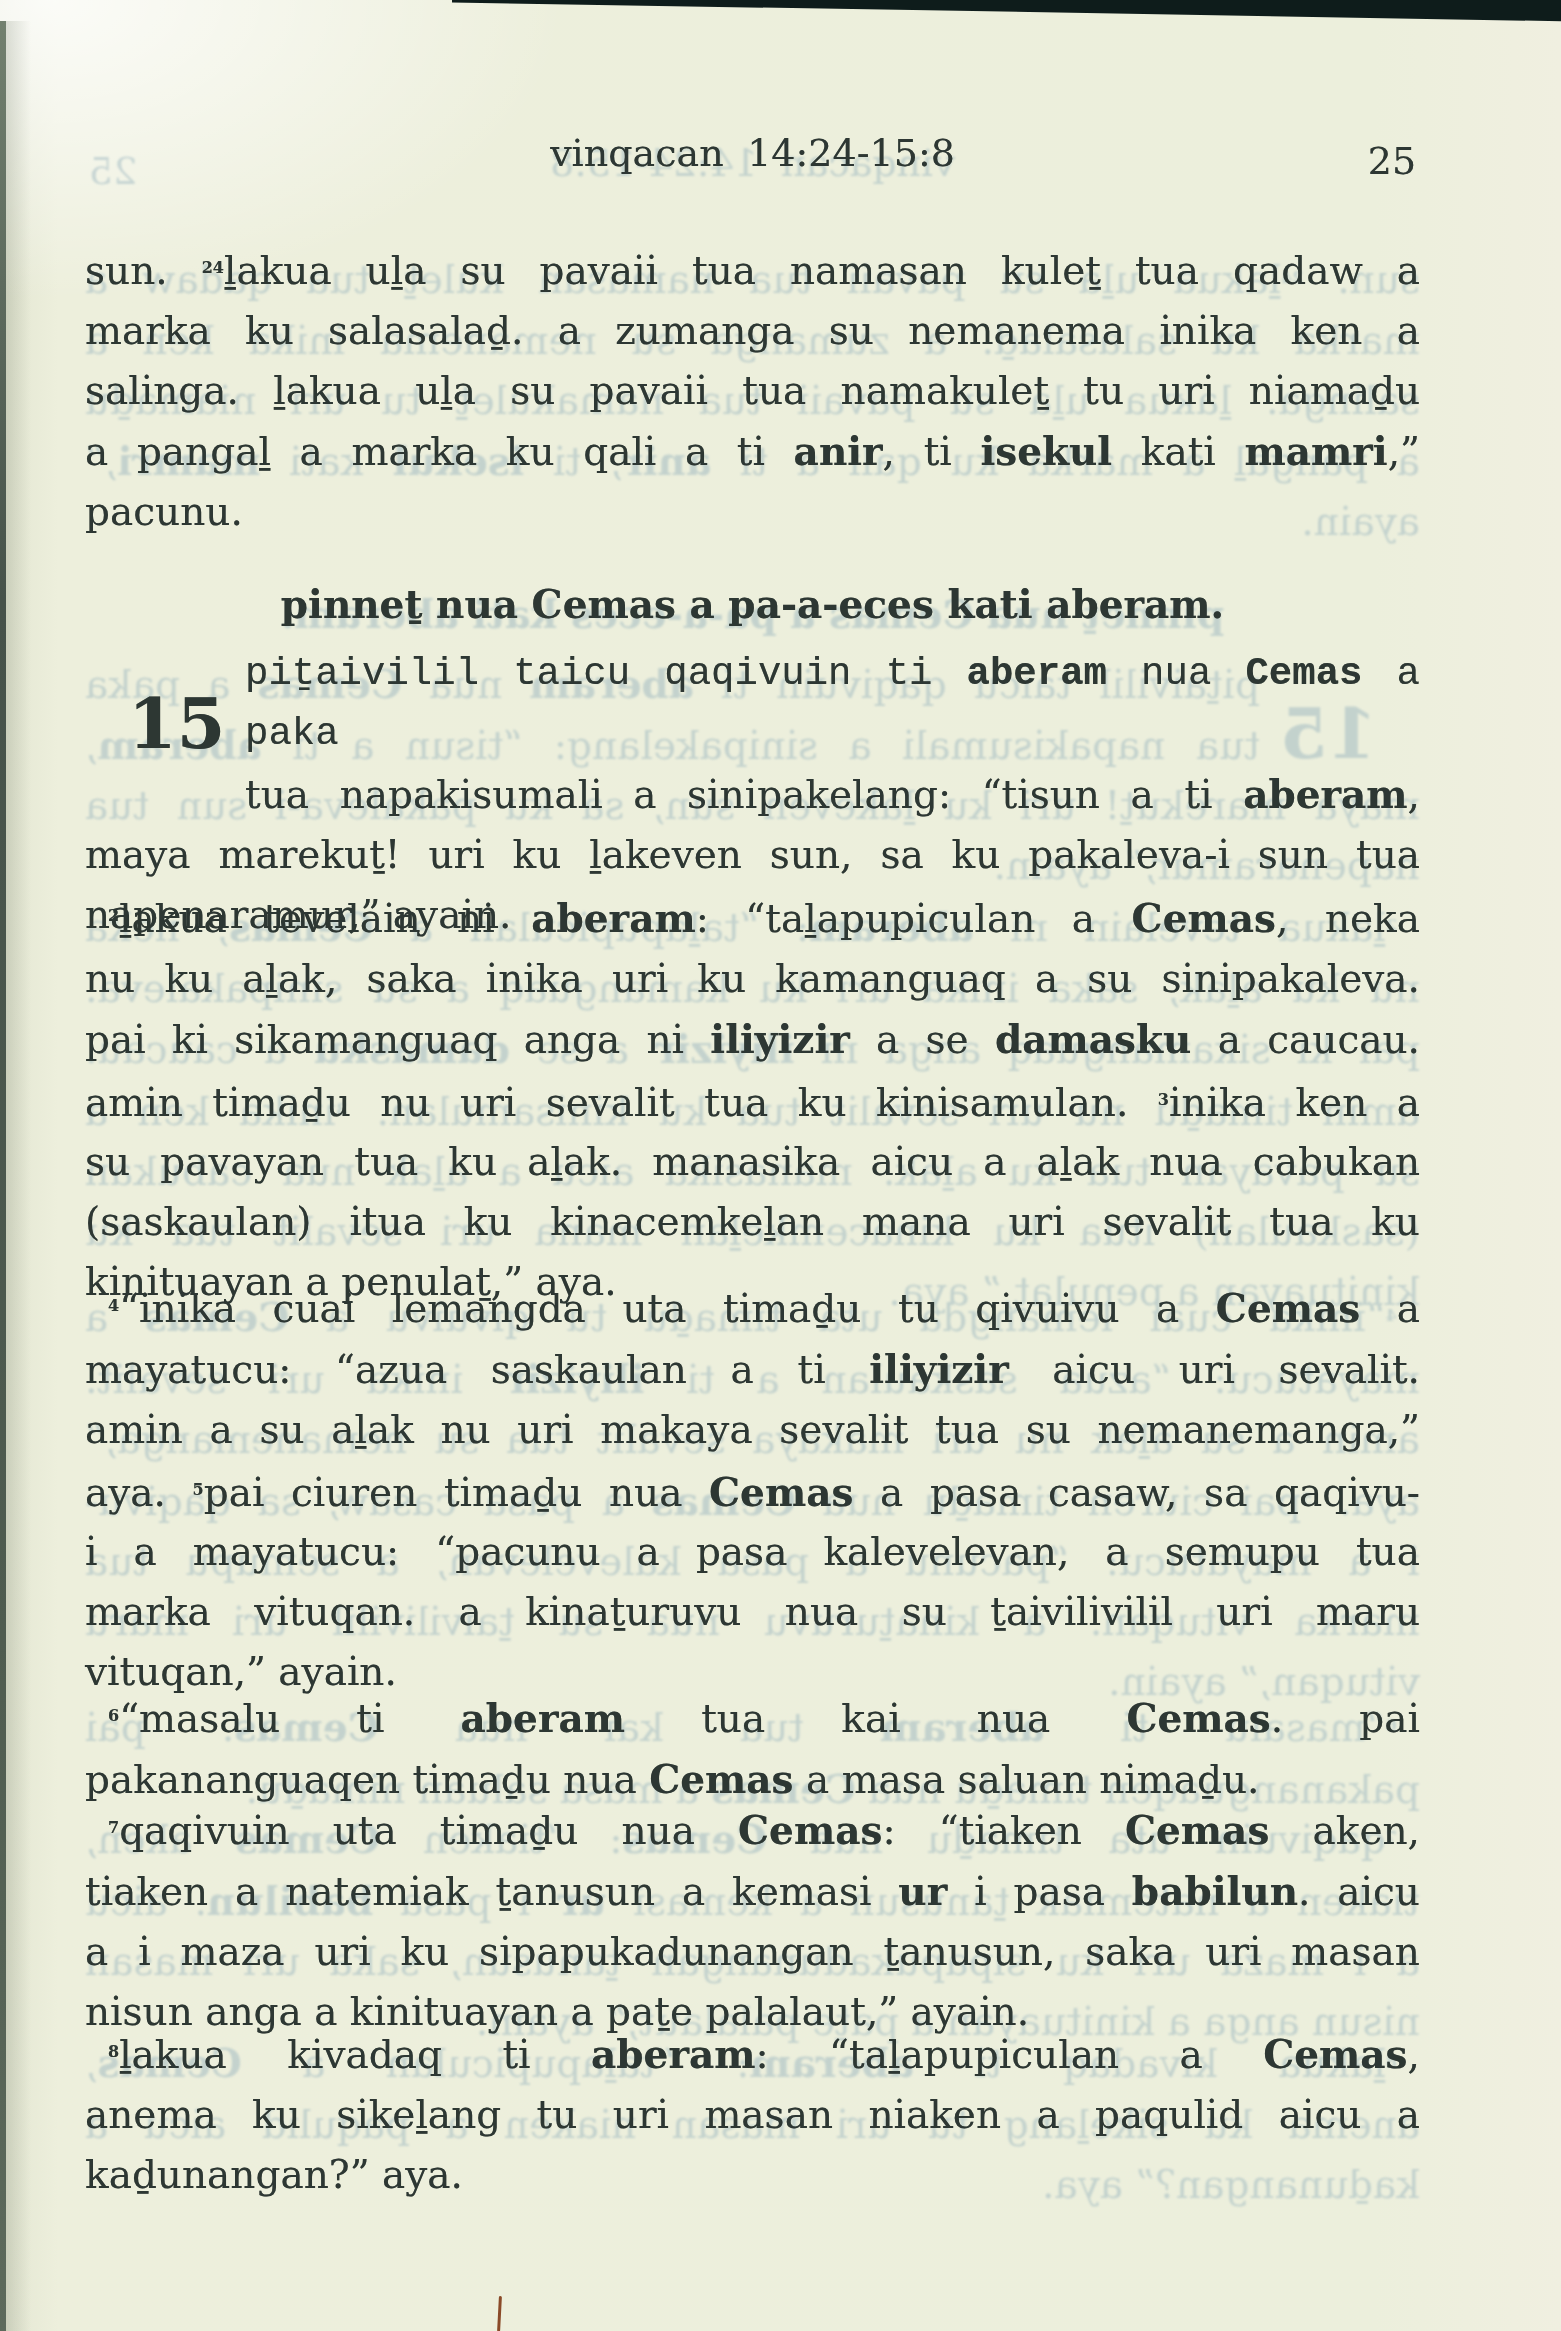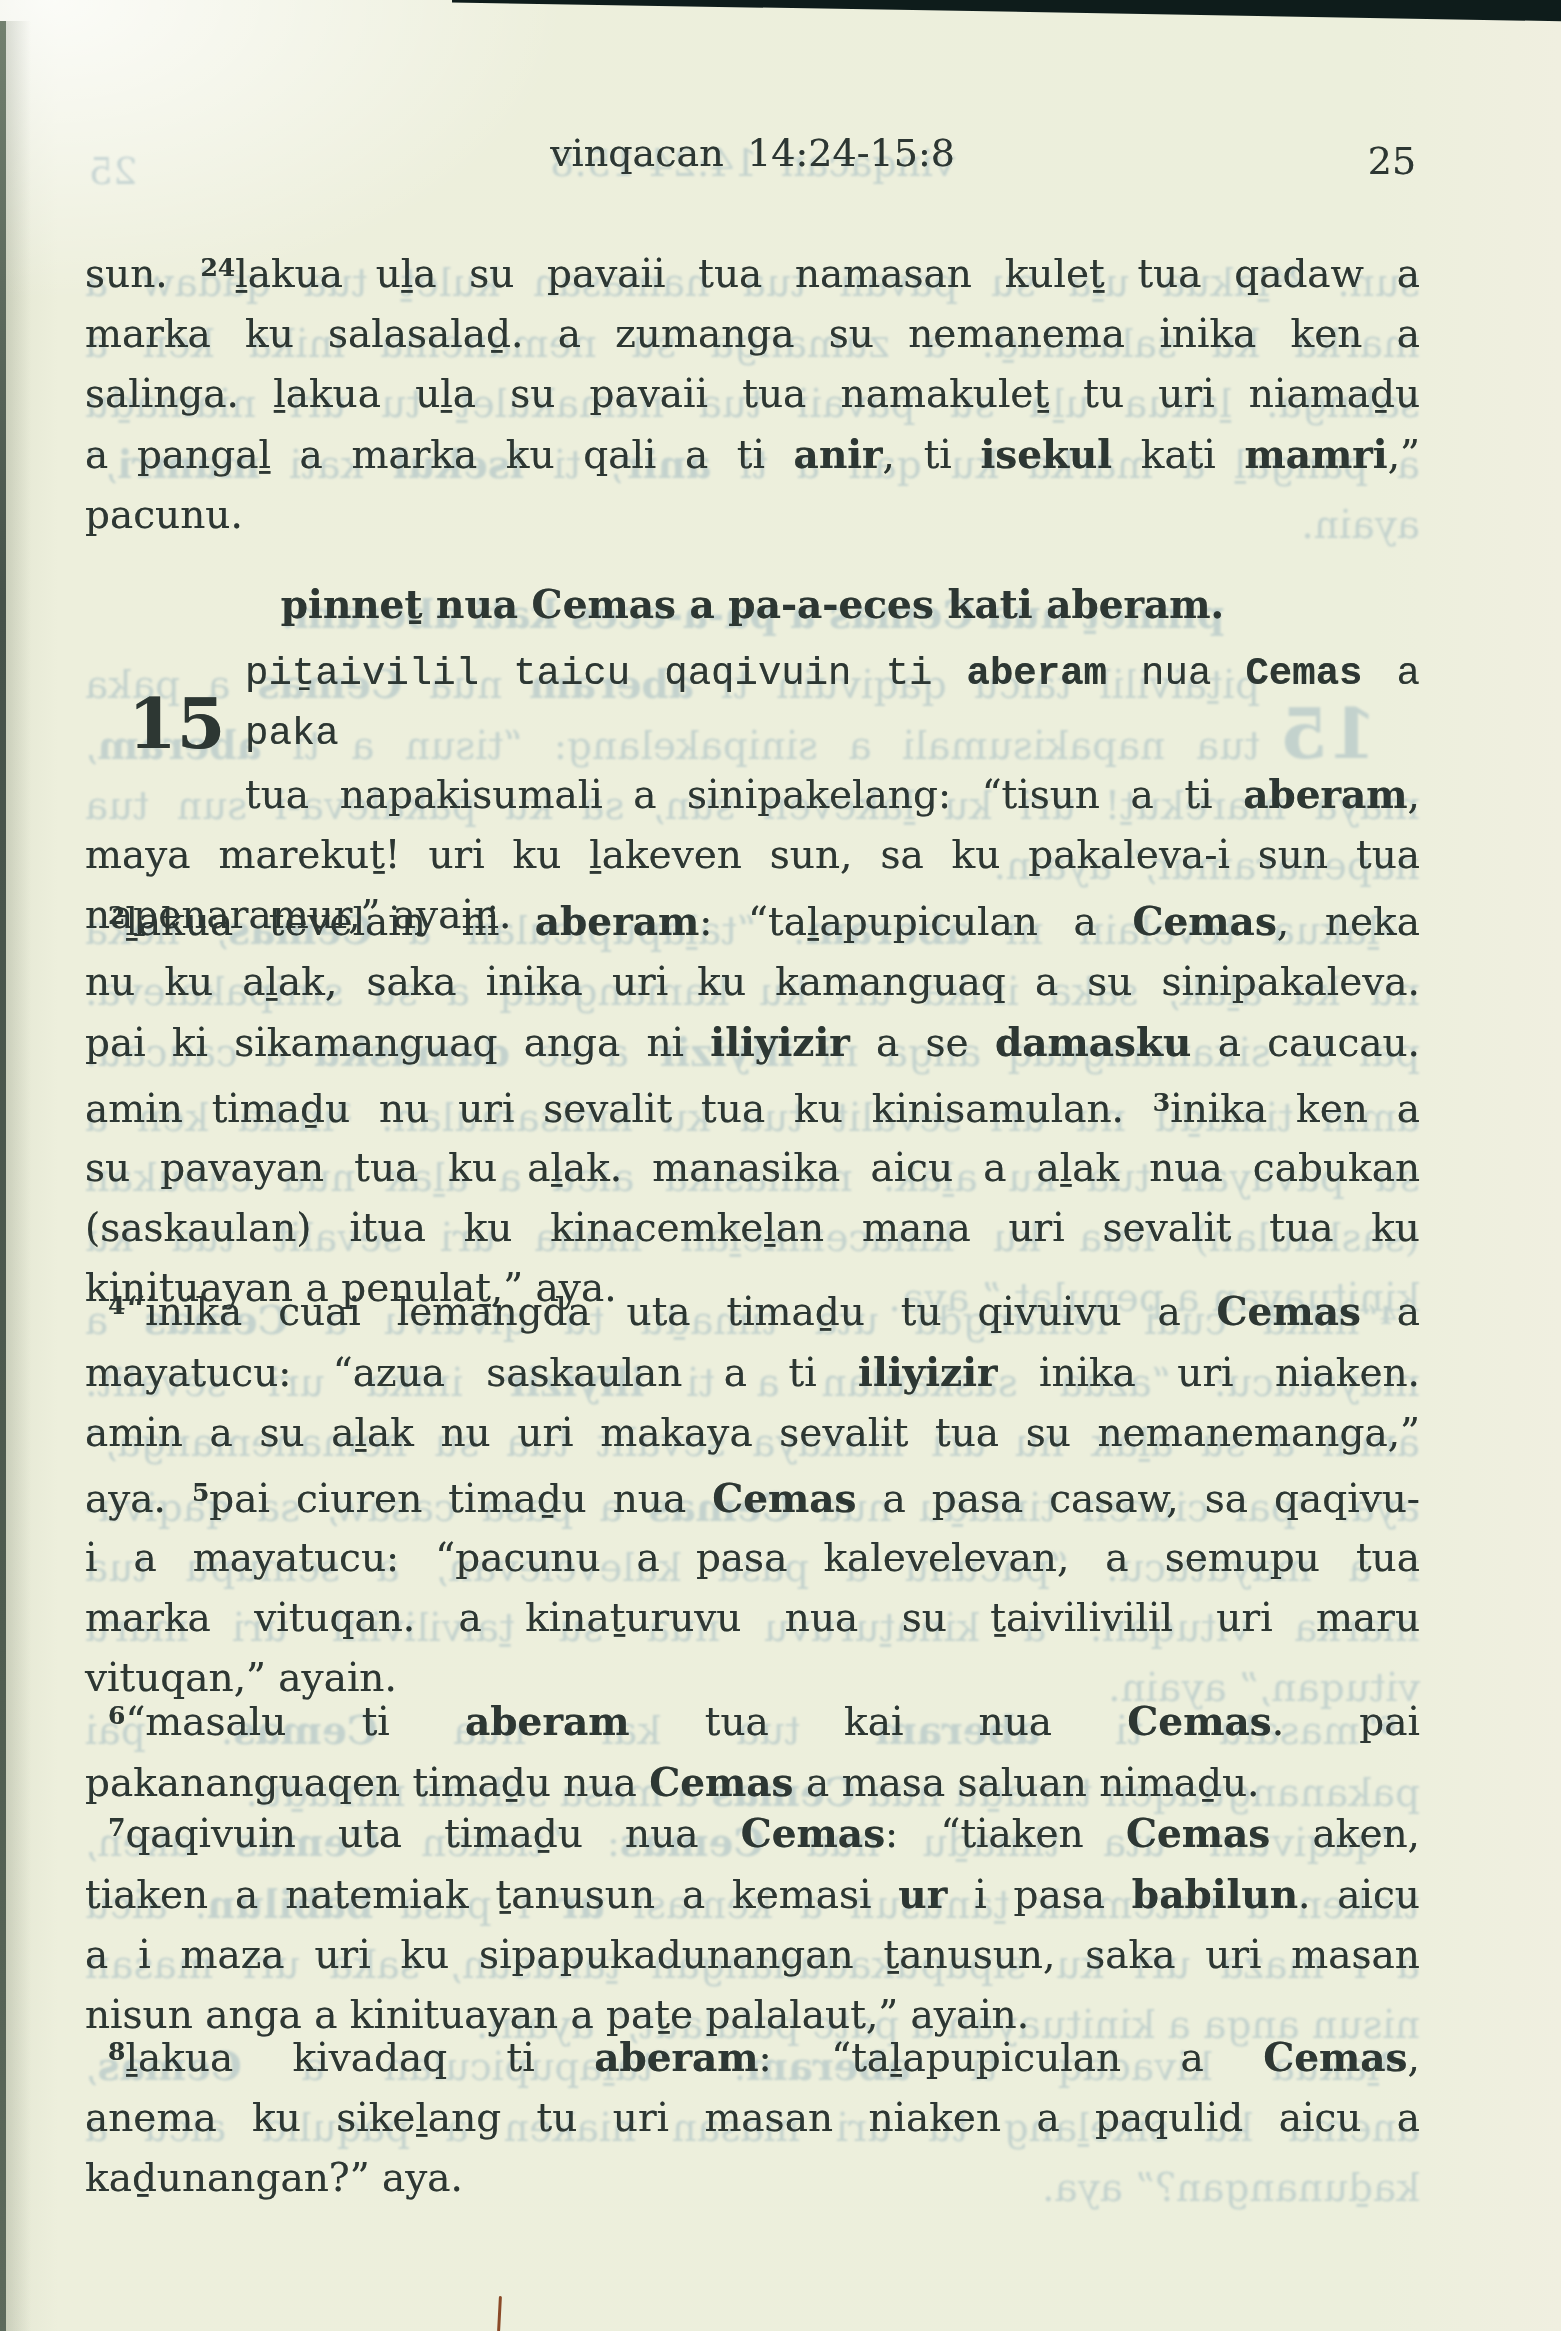--- a/index.html
+++ b/index.html
@@ -25,21 +25,21 @@
     font-size:39px;line-height:60px;color:#2d3733;text-shadow:0 0 0.6px rgba(45,55,51,.55);}
   .running-head{position:absolute;top:130px;left:0;width:100%;text-align:center;
     font-size:38px;line-height:46px;word-spacing:11.5px;}
   .pageno{position:absolute;right:3.8px;top:0;word-spacing:normal;margin-top:8px;}
   .para{position:absolute;left:0;width:100%;}
   .line{text-align:justify;text-align-last:justify;}
   .line.last{text-align-last:left;}
   .line.indent{text-indent:23px;}
   .para.heading .line{text-align:center;text-align-last:center;font-weight:bold;}
   .b{font-weight:bold;}
-  .sup{font-size:25px;font-weight:bold;vertical-align:10.6px;letter-spacing:0;}
+  .sup{font-size:16px;font-weight:bold;vertical-align:10.6px;letter-spacing:0;}
   .dropcap{position:absolute;left:43px;top:32px;font-size:70px;line-height:96px;font-weight:bold;}
   .para.chapter{left:0;}
   
   .ghost{transform:scaleX(-1) translateY(9.6px);filter:blur(1.3px);opacity:.45;text-shadow:none;}
   .ghost, .ghost *{color:#93b0bc !important;}
 </style>
 </head>
 <body>
 
 <div class="page">
@@ -133,21 +133,21 @@
           <div class="line indent"><span class="sup">2</span><span>ḻakua tevelain ni </span><span class="b">aberam</span><span>: “taḻapupiculan a </span><span class="b">Cemas</span><span>, neka</span></div>
           <div class="line"><span>nu ku aḻak, saka inika uri ku kamanguaq a su sinipakaleva.</span></div>
           <div class="line"><span>pai ki sikamanguaq anga ni </span><span class="b">iliyizir</span><span> a se </span><span class="b">damasku</span><span> a caucau.</span></div>
           <div class="line"><span>amin timaḏu nu uri sevalit tua ku kinisamulan. </span><span class="sup">3</span><span>inika ken a</span></div>
           <div class="line"><span>su pavayan tua ku aḻak. manasika aicu a aḻak nua cabukan</span></div>
           <div class="line"><span>(saskaulan) itua ku kinacemkeḻan mana uri sevalit tua ku</span></div>
           <div class="line last"><span>kinituayan a penulaṯ,” aya.</span></div>
         </div>
         <div class="para body" style="top: 1276px;">
           <div class="line indent"><span class="sup">4</span><span>“inika cuai lemangda uta timaḏu tu qivuivu a </span><span class="b">Cemas</span><span> a</span></div>
-          <div class="line"><span>mayatucu: “azua saskaulan a ti </span><span class="b">iliyizir</span><span> inika uri niaken.</span></div>
+          <div class="line"><span>mayatucu: “azua saskaulan a ti </span><span class="b">iliyizir</span><span> aicu uri sevalit.</span></div>
           <div class="line"><span>amin a su aḻak nu uri makaya sevalit tua su nemanemanga,”</span></div>
           <div class="line"><span>aya. </span><span class="sup">5</span><span>pai ciuren timaḏu nua </span><span class="b">Cemas</span><span> a pasa casaw, sa qaqivu-</span></div>
           <div class="line"><span>i a mayatucu: “pacunu a pasa kalevelevan, a semupu tua</span></div>
           <div class="line"><span>marka vituqan. a kinaṯuruvu nua su ṯaivilivilil uri maru</span></div>
           <div class="line last"><span>vituqan,” ayain.</span></div>
         </div>
         <div class="para body" style="top: 1686px;">
           <div class="line indent"><span class="sup">6</span><span>“masalu ti </span><span class="b">aberam</span><span> tua kai nua </span><span class="b">Cemas</span><span>. pai</span></div>
           <div class="line last"><span>pakananguaqen timaḏu nua </span><span class="b">Cemas</span><span> a masa saluan nimaḏu.</span></div>
         </div>

